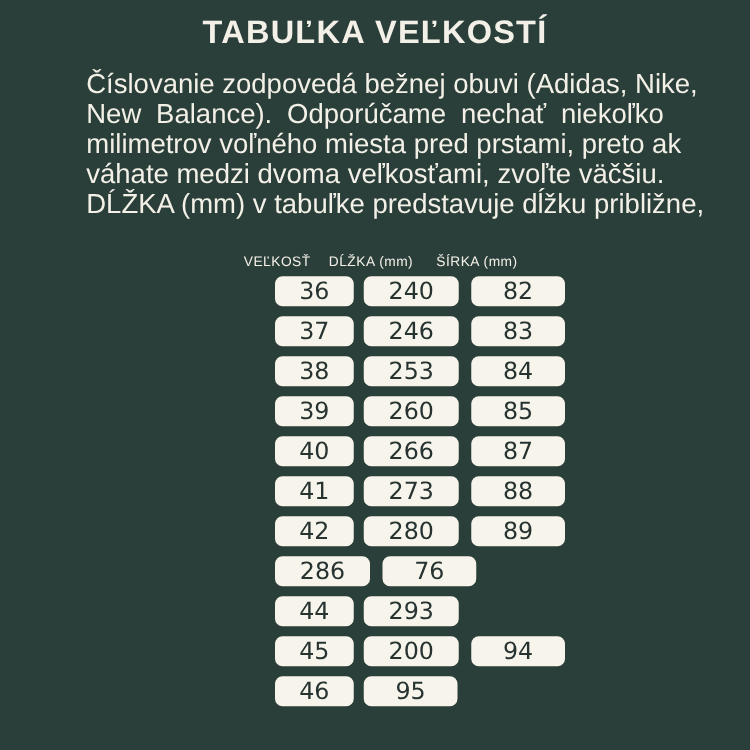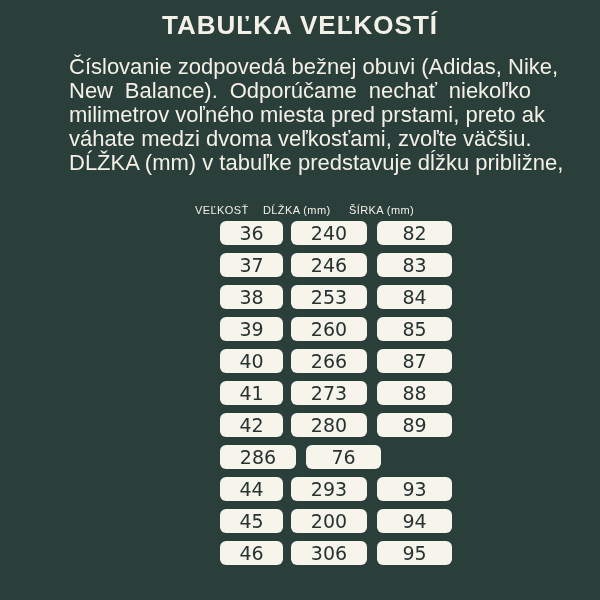--- a/index.html
+++ b/index.html
@@ -92,27 +92,25 @@
           <div class="cell col-2">280</div>
           <div class="cell col-3">89</div>
         </div>
         <div class="row">
           <div class="cell col-2">286</div>
           <div class="cell col-3">76</div>
         </div>
         <div class="row">
           <div class="cell col-1">44</div>
           <div class="cell col-2">293</div>
-          <div class="cell col-3">93</div>
         </div>
         <div class="row">
           <div class="cell col-1">45</div>
           <div class="cell col-2">200</div>
           <div class="cell col-3">94</div>
         </div>
         <div class="row">
           <div class="cell col-1">46</div>
-          <div class="cell col-2">306</div>
           <div class="cell col-3">95</div>
         </div>
       </div>
   </div>
 </div>
 
 </body></html>

